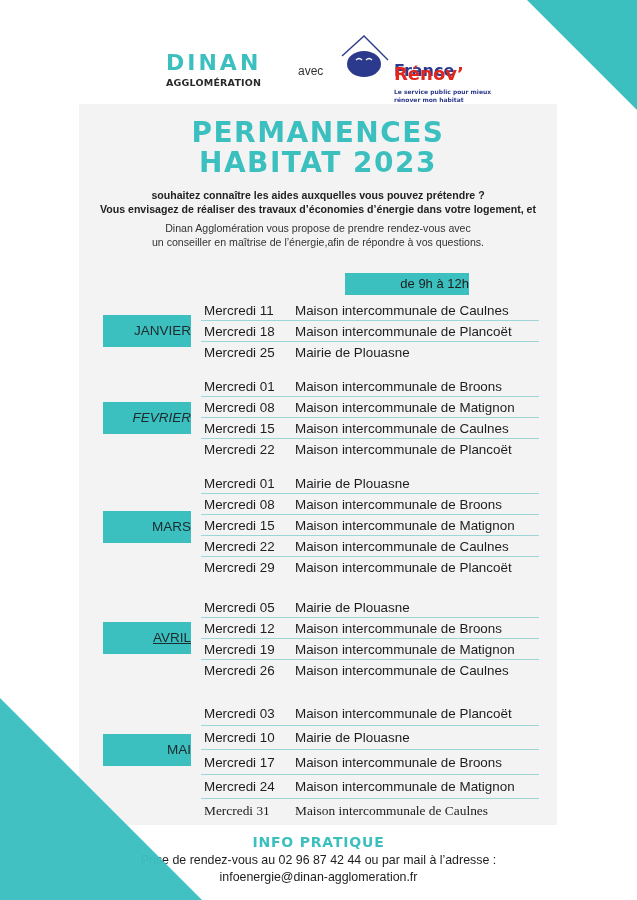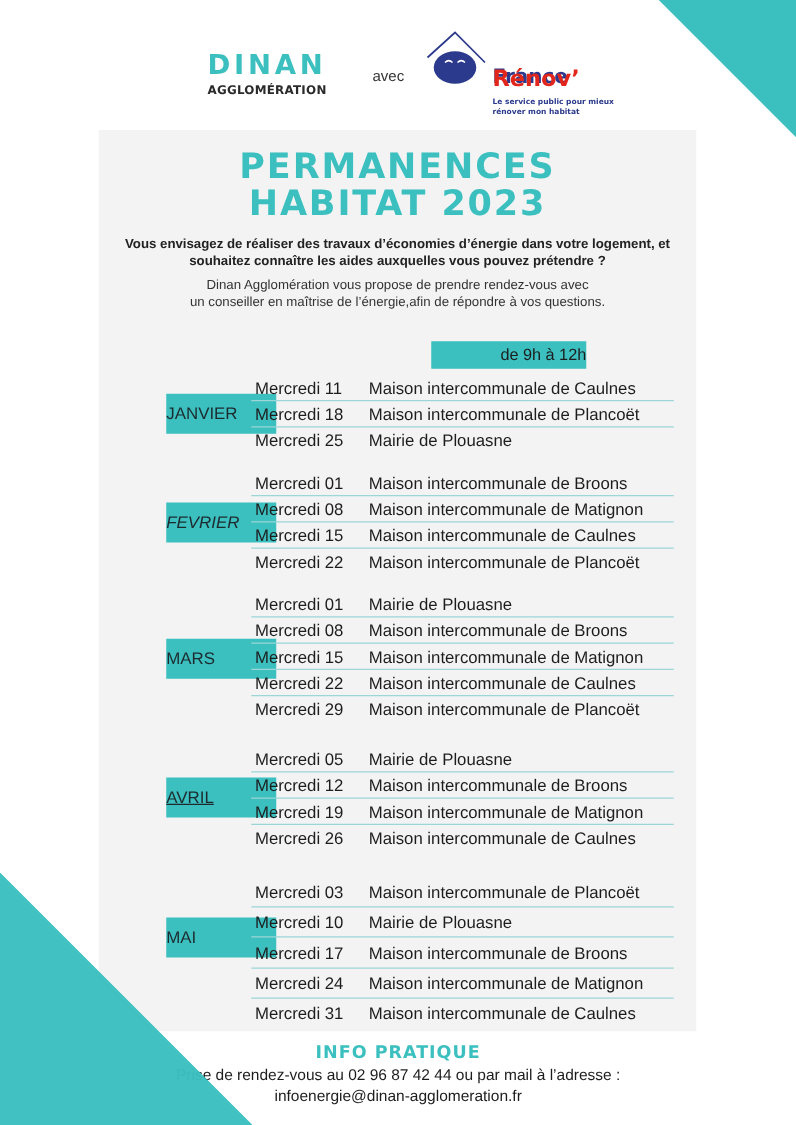--- a/index.html
+++ b/index.html
@@ -2,42 +2,42 @@
 <html><head>
 <meta charset="utf-8">
 <style>
   * { box-sizing: border-box; margin: 0; padding: 0; }
   html, body { width: 637px; height: 900px; background: #ffffff; overflow: hidden; }
   body { position: relative; font-family: "Liberation Sans", "DejaVu Sans", sans-serif; color: #1d1d1d; }
 
   .tri-tr { position: absolute; left: 527px; top: 0; width: 110px; height: 110px; z-index: 0; }
   .tri-bl { position: absolute; left: 0; top: 698px; width: 202px; height: 202px; z-index: 3; }
 
-  .header { position: absolute; left: 0; top: 4px; width: 637px; height: 105px; z-index: 2; padding-left: 12px; }
+  .header { position: absolute; left: 0; top: 14px; width: 637px; height: 105px; z-index: 2; padding-left: 12px; }
   .dinan-logo { position: absolute; left: 166px; top: 38px; width: 110px; text-align: left; }
   .dinan-word { font-family: "DejaVu Sans", sans-serif; font-weight: bold; font-size: 22px; letter-spacing: 3px; color: #3bbfbf; line-height: 22px; }
   .dinan-sub { font-family: "DejaVu Sans", sans-serif; font-weight: bold; font-size: 9.5px; color: #2a2a2a; letter-spacing: 0.2px; margin-top: 3px; }
   .avec { position: absolute; left: 298px; top: 50px; font-size: 12px; color: #333; }
   .fr-logo { position: absolute; left: 338px; top: 18px; width: 160px; height: 80px; }
   .fr-icon { position: absolute; left: 0; top: 0; width: 60px; height: 50px; }
   .fr-france { position: absolute; left: 56px; top: 14px; font-family: "DejaVu Sans", sans-serif; font-weight: bold; font-size: 16px; color: #2b3a8c; line-height: 18px; margin-top: 16px; }
   .fr-renov { position: absolute; left: 56px; top: 33px; font-family: "DejaVu Sans", sans-serif; font-weight: bold; font-size: 18px; color: #e1261c; line-height: 18px; }
   .fr-tag { position: absolute; left: 56px; top: 56px; font-family: "DejaVu Sans", sans-serif; font-weight: bold; font-size: 6px; color: #2b3a8c; line-height: 7.5px; width: 110px; }
 
   .panel { position: absolute; left: 79px; top: 104px; width: 478px; height: 721px; background: #f3f3f4; z-index: 1; }
 
   .title { position: absolute; left: 0; top: 14px; width: 478px; text-align: center; font-family: "DejaVu Sans", sans-serif; font-weight: bold; color: #3bbfbf; font-size: 28px; line-height: 30px; letter-spacing: 1.5px; }
 
   .intro { position: absolute; left: 0; top: 84px; width: 478px; text-align: center; font-size: 10.6px; line-height: 14px; font-weight: bold; color: #222; }
   .intro2 { position: absolute; left: 20px; top: 118px; width: 438px; text-align: center; font-size: 10.6px; line-height: 13.6px; color: #333; }
 
   .hours { position: absolute; left: 266px; top: 169px; width: 124px; height: 22px; background: #3bbfbf; text-align: right; font-size: 13px; line-height: 22px; color: #1d1d1d; }
 
   .month { position: absolute; left: 0; width: 478px; }
-  .month-label { position: absolute; left: 24px; width: 88px; height: 32px; background: #3bbfbf; color: #1d2a2e; font-size: 13.5px; line-height: 32px; text-align: left; margin-left: 30px; }
+  .month-label { position: absolute; left: 24px; width: 88px; height: 32px; background: #3bbfbf; color: #1d2a2e; font-size: 13.5px; line-height: 32px; text-align: right; }
   .rows { position: absolute; left: 122px; width: 338px; }
   .row { position: relative; height: 21px; line-height: 21px; font-size: 13.4px; color: #1d1d1d; border-bottom: 1px solid #9cd6d6; white-space: nowrap; }
   .row:last-child { border-bottom: none; }
   .row .d { position: absolute; left: 3px; top: 0; }
   .row .p { position: absolute; left: 94px; top: 0; }
 
   .info { position: absolute; left: 0; top: 832px; width: 637px; text-align: center; z-index: 2; }
   .info-title { font-family: "DejaVu Sans", sans-serif; font-weight: bold; font-size: 14px; color: #3bbfbf; letter-spacing: 0.8px; line-height: 20px; }
   .info-line { font-size: 12.4px; color: #1d1d1d; line-height: 17px; }
 </style>
@@ -72,22 +72,22 @@
   </div>
 </div>
 
 <div class="panel">
   <div class="title">
     <div>PERMANENCES</div>
     <div>HABITAT 2023</div>
   </div>
 
   <div class="intro">
+    <div>souhaitez connaître les aides auxquelles vous pouvez prétendre ?</div>
     <div>Vous envisagez de réaliser des travaux d’économies d’énergie dans votre logement, et</div>
-    <div>souhaitez connaître les aides auxquelles vous pouvez prétendre ?</div>
   </div>
   <div class="intro2">
     <div>Dinan Agglomération vous propose de prendre rendez-vous avec</div>
     <div>un conseiller en maîtrise de l’énergie,afin de répondre à vos questions.</div>
   </div>
 
   <div class="hours">de 9h à 12h</div>
 
   <div class="month" style="top:196px;">
     <div class="month-label" style="top:15px;">JANVIER</div>
@@ -189,21 +189,21 @@
           <span class="p">Mairie de Plouasne</span>
         </div>
       <div class="row" style="height:25px;line-height:25px;">
           <span class="d">Mercredi 17</span>
           <span class="p">Maison intercommunale de Broons</span>
         </div>
       <div class="row" style="height:24px;line-height:24px;">
           <span class="d">Mercredi 24</span>
           <span class="p">Maison intercommunale de Matignon</span>
         </div>
-      <div class="row" style="height:24px;line-height:24px;">
+      <div class="row" style="height:24px;line-height:24px;font-family:Liberation Serif, serif;">
           <span class="d">Mercredi 31</span>
           <span class="p">Maison intercommunale de Caulnes</span>
         </div>
     </div>
   </div>
 </div>
 
 <div class="info">
   <div class="info-title">INFO PRATIQUE</div>
   <div class="info-line">Prise de rendez-vous au 02 96 87 42 44 ou par mail à l’adresse :</div>

